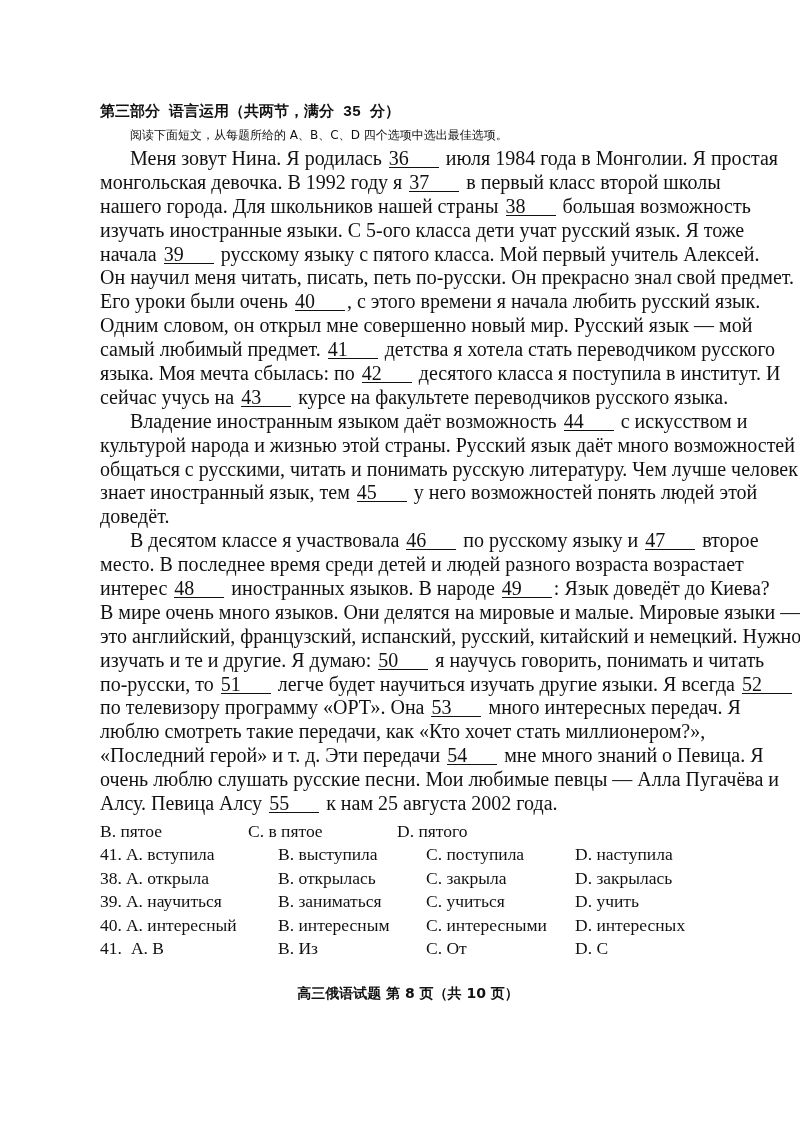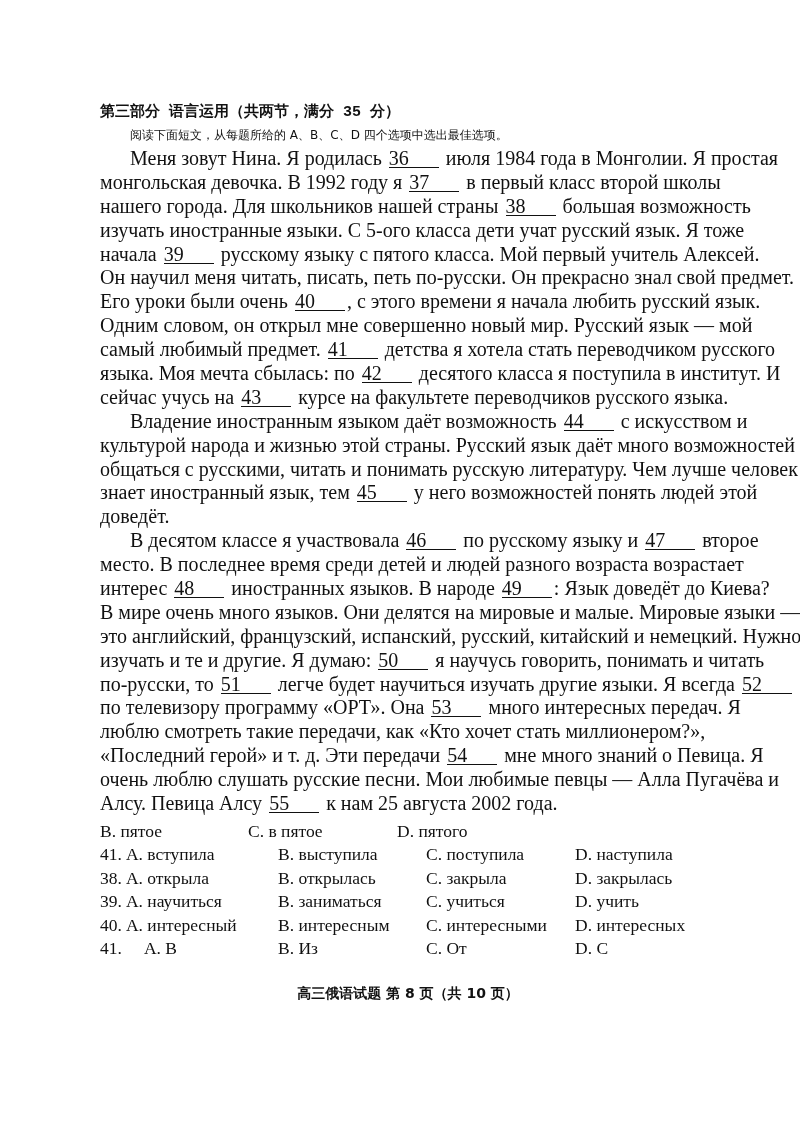--- a/index.html
+++ b/index.html
@@ -78,20 +78,20 @@
         <span class="c2">C. учиться</span>
         <span class="c3">D. учить</span>
       </div>
       <div class="optrow">
         <span class="c0"><span>40.</span><span style="margin-left: 4px;">A. интересный</span></span>
         <span class="c1">B. интересным</span>
         <span class="c2">C. интересными</span>
         <span class="c3">D. интересных</span>
       </div>
       <div class="optrow">
-        <span class="c0"><span>41.</span><span style="margin-left: 22px; text-align: center;">A. В</span></span>
+        <span class="c0"><span>41.</span><span style="margin-left: 9px; text-align: center;">A. В</span></span>
         <span class="c1">B. Из</span>
         <span class="c2">C. От</span>
         <span class="c3">D. С</span>
       </div>
     </div>
 </div>
 <div class="footer">高三俄语试题 第 8 页（共 10 页）</div>
 
 </body></html>

